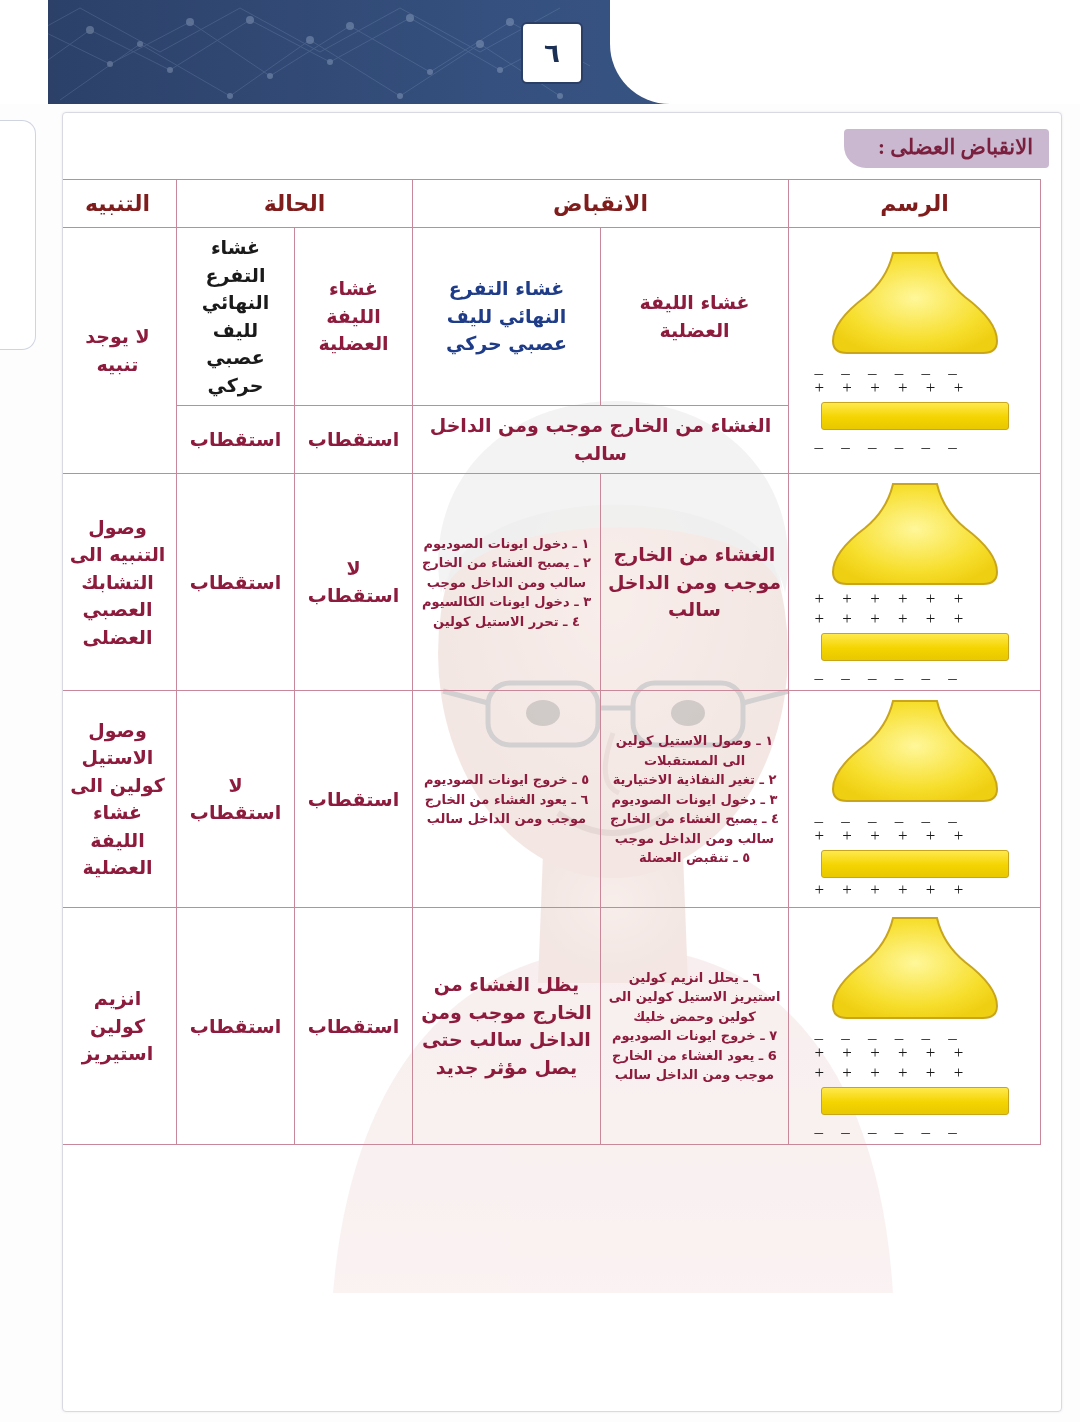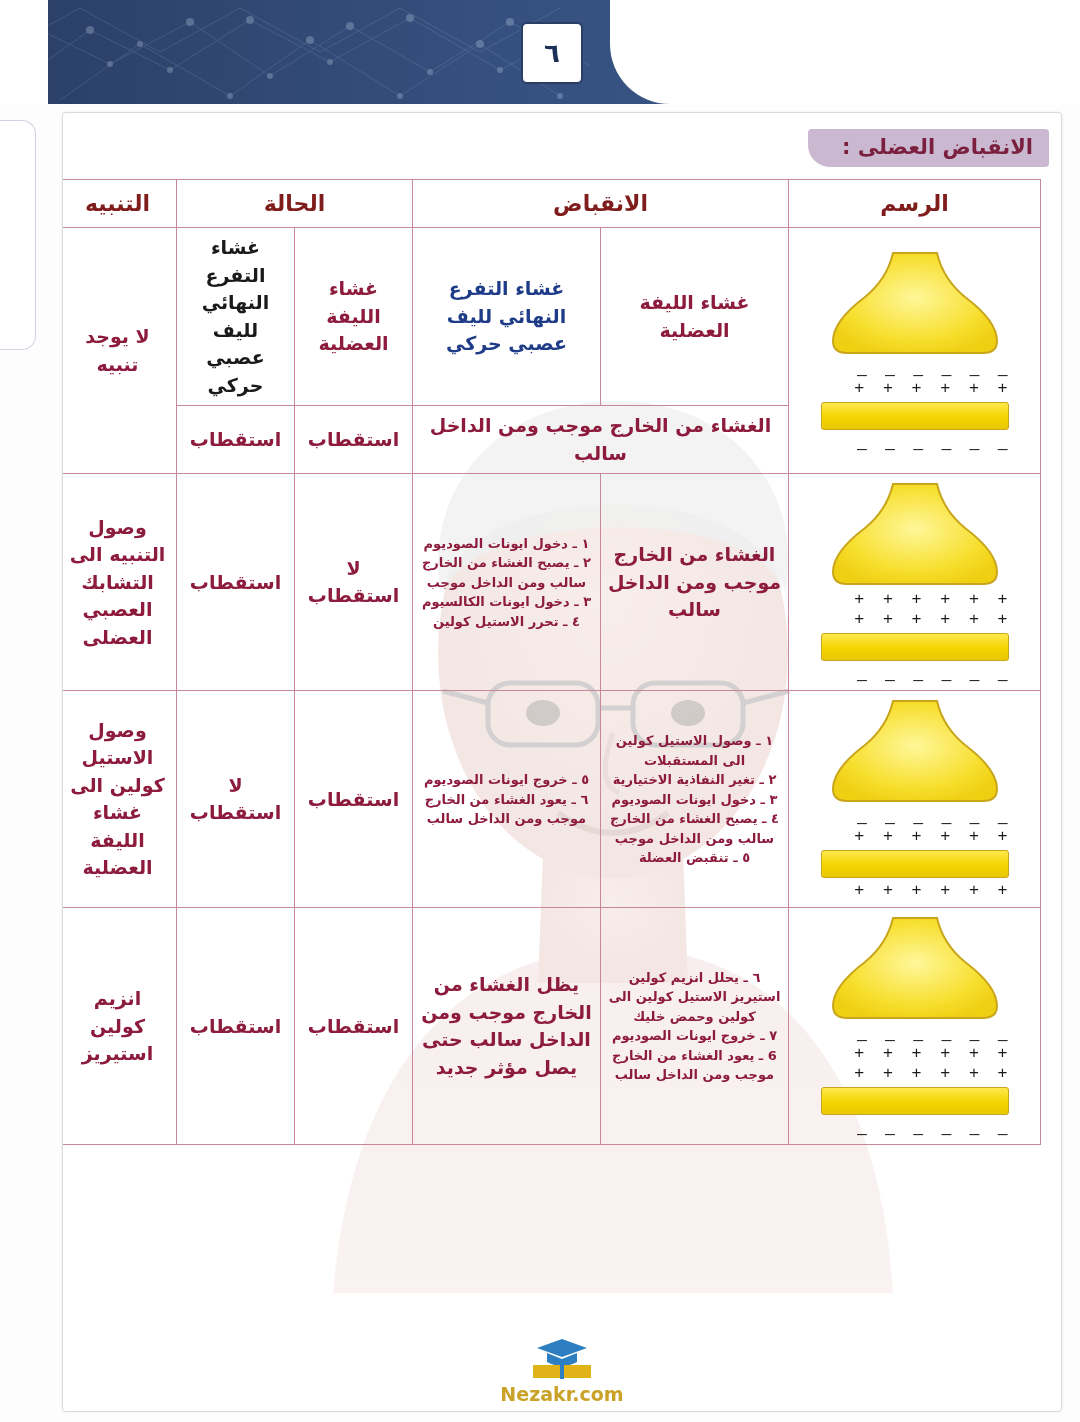--- a/index.html
+++ b/index.html
@@ -100,20 +100,21 @@
   
   .section-label {
     position: absolute;
     top: 16px; right: 12px;
     background: #c9b8cf;
     color: #7a1f3d;
     font-size: 21px;
     font-weight: bold;
     padding: 6px 16px 8px 34px;
     border-radius: 4px 4px 4px 22px;
+    font-family: Liberation Serif, serif;
   }
 
   
   table.main {
     position: absolute;
     top: 66px; right: 20px;
     width: 960px;
     border-collapse: collapse;
     table-layout: fixed;
     background: transparent;
@@ -153,25 +154,25 @@
   .col-hala-b { width: 118px; }
   .col-tanbih { width: 118px; }
 
   
   .syn {
     width: 200px;
     margin: 0 auto;
   }
   .syn svg { display: block; }
   .signs {
-    font-family: Liberation Sans, sans-serif;
+    font-family: Liberation Serif, serif;
     font-size: 17px;
     letter-spacing: 7px;
     color: #1a1a1a;
-    text-align: right;
+    text-align: left;
     line-height: 1.05;
     height: 20px;
   }
   .muscle {
     height: 28px;
     margin: 3px 6px;
     border: 1px solid #c9a51b;
     border-radius: 3px;
     background: linear-gradient(180deg,#ffe94d 0%,#f4d400 55%,#e8c800 100%);
   }
@@ -403,25 +404,15 @@
 ٧ ـ خروج ايونات الصوديوم
 6 ـ يعود الغشاء من الخارج موجب ومن الداخل سالب</td>
           <td class="cell">يظل الغشاء من الخارج موجب ومن الداخل سالب حتى يصل مؤثر جديد</td>
           <td class="cell">استقطاب</td>
           <td class="cell">استقطاب</td>
           <td class="cell">انزيم كولين استيريز</td>
         </tr>
       </tbody>
     </table>
 
-    <div class="footer-logo">
-      <svg class="mark" width="70" height="46" viewBox="0 0 70 46">
-        <path d="M35 4 L60 13 L35 22 L10 13 Z" fill="#2d7fc1"></path>
-        <path d="M20 18 L20 27 Q35 35 50 27 L50 18 L35 24 Z" fill="#2d7fc1"></path>
-        <path d="M6 30 L33 30 L33 43 L6 43 Z" fill="#e0b419"></path>
-        <path d="M37 30 L64 30 L64 43 L37 43 Z" fill="#e0b419"></path>
-        <path d="M33 28 L37 28 L37 44 L33 44 Z" fill="#2d7fc1"></path>
-      </svg>
-      <div class="brand">Nezakr.com</div>
-    </div>
 
   </div>
 </div>
 
 </body></html>

